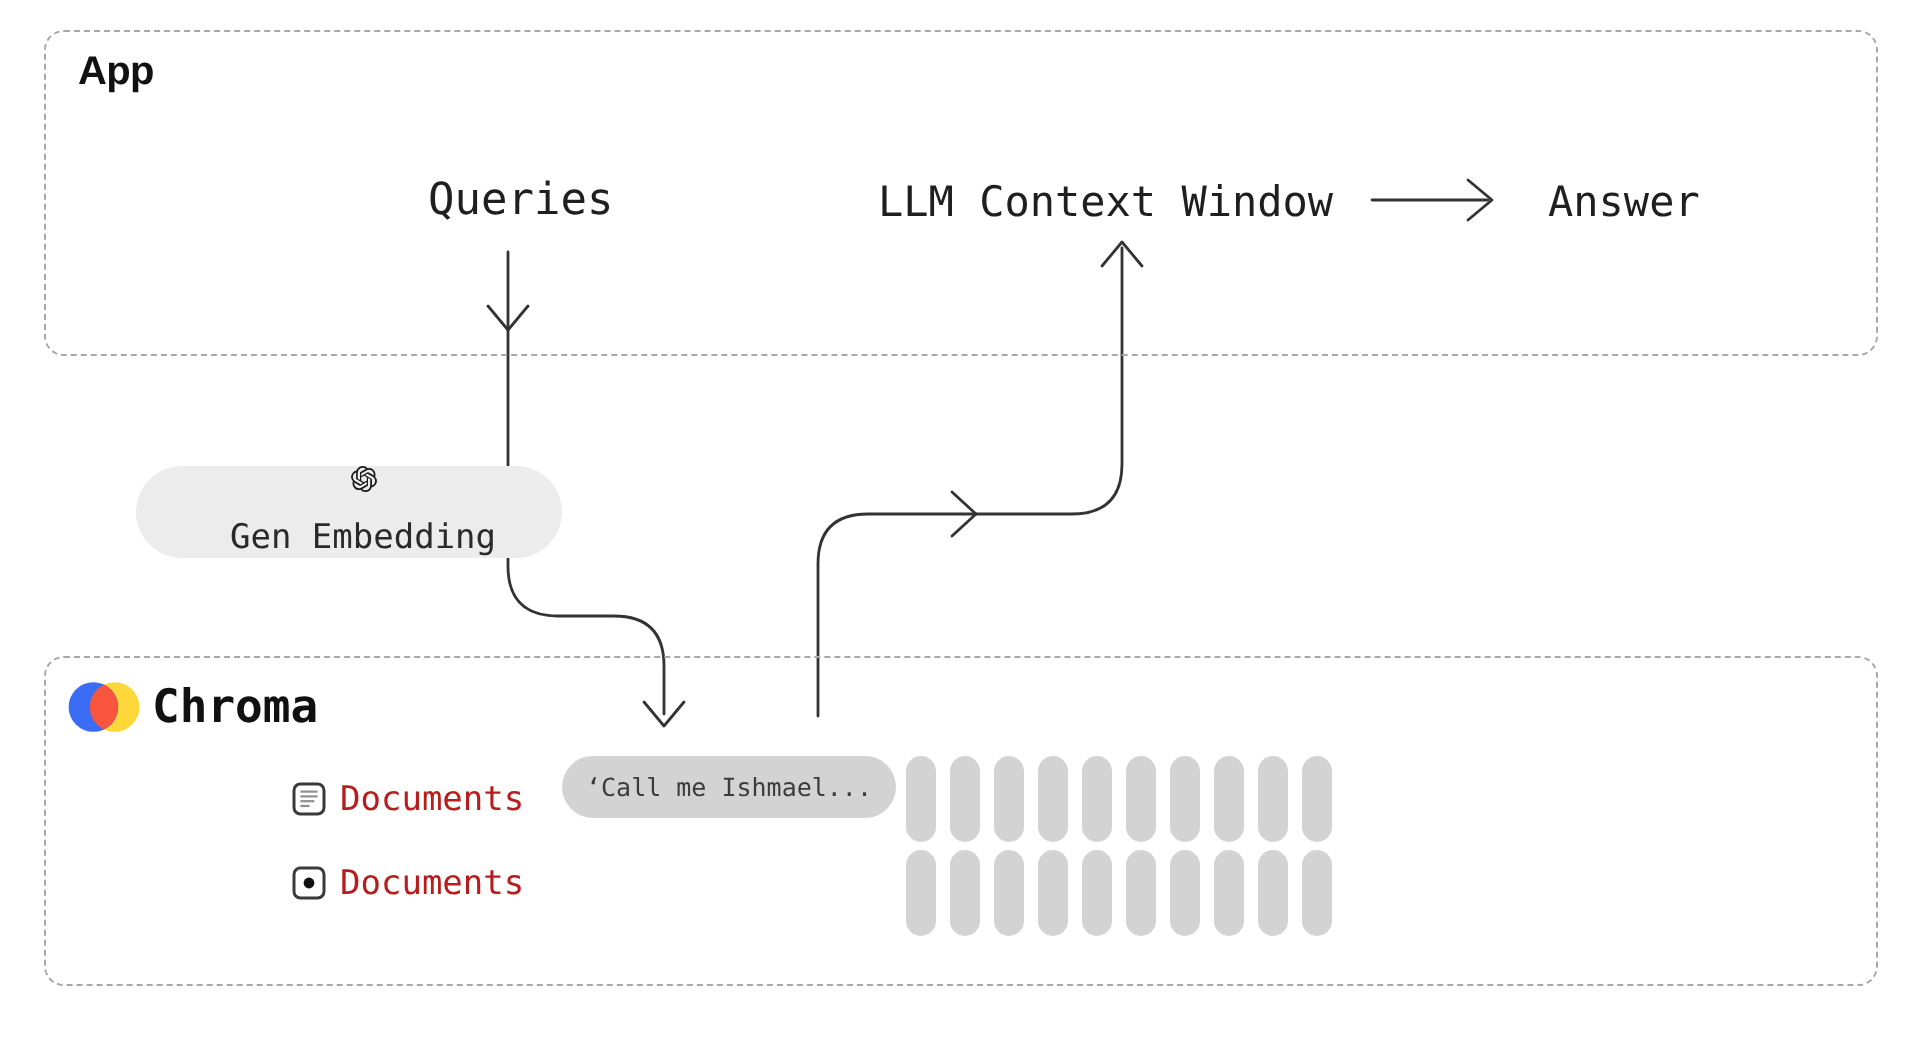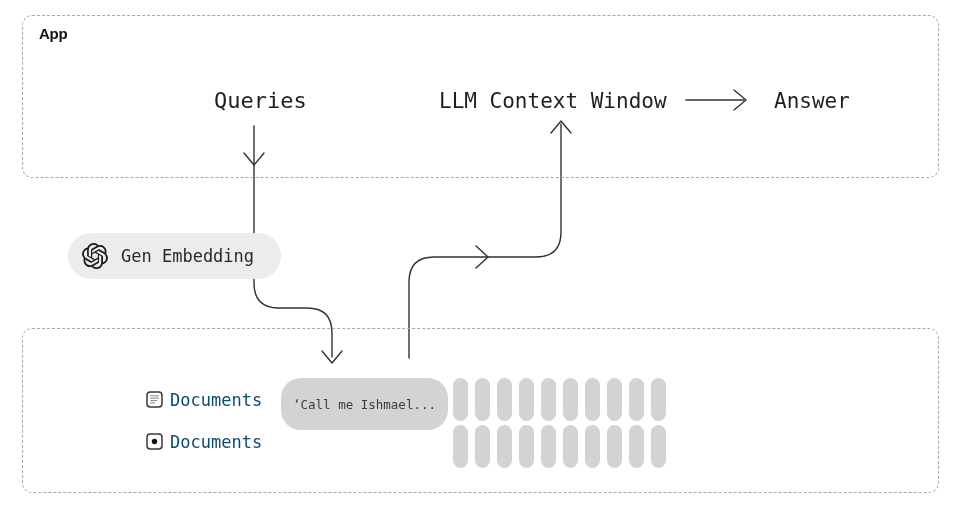--- a/index.html
+++ b/index.html
@@ -8,40 +8,40 @@
     font-family:"DejaVu Sans Mono","Liberation Mono",monospace; color:var(--text,#1c1c1c);
   }
   .arrows { position:absolute; left:0; top:0; width:964px; height:523px; pointer-events:none; }
   .arrows path { fill:none; stroke:var(--arrow,#333); stroke-width:1.4; stroke-linecap:round; stroke-linejoin:round; }
 
   .box { position:absolute; border:1.5px dashed var(--border,#a8a8a8); border-radius:10px; box-sizing:border-box; }
   .app-box { left:22px; top:15px; width:917px; height:163px; }
   .chroma-box { left:22px; top:328px; width:917px; height:165px; }
 
   .app-title { position:absolute; left:16px; top:9px; font-family:"Liberation Sans",sans-serif;
-    font-weight:bold; font-size:15px; letter-spacing:-0.3px; color:#111; }
+    font-weight:bold; font-size:20px; letter-spacing:-0.3px; color:#111; }
   .node-label { position:absolute; font-size:21px; white-space:nowrap; color:#1f1f1f; }
   .lbl-queries { left:191px; top:72px; font-size:22px; }
   .lbl-llm     { left:416px; top:73px; }
   .lbl-answer  { left:739px; top:73px;margin-left:12px; }
 
   .gen-pill { position:absolute; left:68px; top:233px; width:213px; height:46px;
     background:var(--pill-light,#ececec); border-radius:23px; display:flex; align-items:center;
-    gap:13px; padding-left:14px; box-sizing:border-box; }
+    gap:13px; padding-left:14px; box-sizing:border-box;flex-direction:column; }
   .gen-pill span { font-size:17px; color:#2a2a2a; }
 
   .chroma-header { position:absolute; left:11px; top:9px; display:flex; align-items:center; gap:6px; }
   .chroma-title { font-weight:bold; font-size:23px; color:#111; }
 
   .row-icon { position:absolute; width:17px; height:17px; }
-  .row-label { position:absolute; font-size:17px; color:#0c4a6e; white-space:nowrap; }
+  .row-label { position:absolute; font-size:17px; color:#b91c1c; white-space:nowrap; }
   .ic-doc { left:123px; top:62px; }  .lb-doc { left:147px; top:61px; }
   .ic-emb { left:123px; top:104px; } .lb-emb { left:147px; top:103px; }
 
-  .sample-pill { position:absolute; left:258px; width:167px; height:52px; background:var(--pill-gray,#d3d3d3);
+  .sample-pill { position:absolute; left:258px; width:167px; height:31px; background:var(--pill-gray,#d3d3d3);
     border-radius:20px; display:flex; align-items:center; justify-content:center; }
   .sample-pill span { font-size:12.5px; color:#3c3c3c; white-space:nowrap; }
   .pill-doc { top:49px; }
   .pill-emb { top:96px; }
 
   .vector-grid { position:absolute; left:430px; top:49px; display:flex; gap:7px; }
   .vcol { display:flex; flex-direction:column; gap:4px; }
   .vpill { width:15px; height:43px; background:var(--pill-gray,#d3d3d3); border-radius:7.5px; }
 </style>
 </head>
@@ -71,20 +71,33 @@
   </div>
 
   <div class="gen-pill">
     <svg width="26" height="26" viewBox="0 0 24 24">
       <path fill="#191919" d="M22.2819 9.8211a5.9847 5.9847 0 0 0-.5157-4.9108 6.0462 6.0462 0 0 0-6.5098-2.9A6.0651 6.0651 0 0 0 4.9807 4.1818a5.9847 5.9847 0 0 0-3.9977 2.9 6.0462 6.0462 0 0 0 .7427 7.0966 5.98 5.98 0 0 0 .511 4.9107 6.051 6.051 0 0 0 6.5146 2.9001A5.9847 5.9847 0 0 0 13.2599 24a6.0557 6.0557 0 0 0 5.7718-4.2058 5.9894 5.9894 0 0 0 3.9977-2.9001 6.0557 6.0557 0 0 0-.7475-7.073zm-9.022 12.6081a4.4755 4.4755 0 0 1-2.8764-1.0408l.1419-.0804 4.7783-2.7582a.7948.7948 0 0 0 .3927-.6813v-6.7226l2.02 1.1686a.071.071 0 0 1 .038.0615v5.5826a4.504 4.504 0 0 1-4.4945 4.4706zm-9.6607-4.1254a4.4708 4.4708 0 0 1-.5346-3.0137l.142.0852 4.783 2.7582a.7712.7712 0 0 0 .7806 0l5.8428-3.3685v2.3324a.0804.0804 0 0 1-.0332.0615L9.74 19.9502a4.4992 4.4992 0 0 1-6.1408-1.6464zM2.3408 7.8956a4.485 4.485 0 0 1 2.3655-1.9728V11.6a.7664.7664 0 0 0 .3879.6765l5.8144 3.3543-2.0201 1.1685a.0757.0757 0 0 1-.071 0l-4.8303-2.7865A4.504 4.504 0 0 1 2.3408 7.8956zm16.5963 3.8558L13.1038 8.364 15.1192 7.2a.0757.0757 0 0 1 .071 0l4.8303 2.7913a4.4944 4.4944 0 0 1-.6765 8.1042v-5.6772a.79.79 0 0 0-.407-.667zm2.0107-3.0231l-.142-.0852-4.7735-2.7818a.7759.7759 0 0 0-.7854 0L9.409 9.2297V6.8974a.0662.0662 0 0 1 .0284-.0615l4.8303-2.7866a4.4992 4.4992 0 0 1 6.6802 4.66zM8.3065 12.863l-2.02-1.1638a.0804.0804 0 0 1-.038-.0567V6.0742a4.4992 4.4992 0 0 1 7.3757-3.4537l-.142.0805L8.704 5.459a.7948.7948 0 0 0-.3927.6813zm1.0976-2.3654l2.602-1.4998 2.6069 1.4998v2.9994l-2.5974 1.4997-2.6067-1.4997z"></path>
     </svg>
     <span>Gen Embedding</span>
   </div>
 
   <div class="box chroma-box">
+    <div class="chroma-header">
+      <svg width="36" height="31" viewBox="0 0 36 31">
+        <defs>
+            <clipPath id="chromaLens">
+              <circle cx="23.3" cy="15.5" r="12.4"></circle>
+            </clipPath>
+          </defs>
+        <circle cx="23.3" cy="15.5" r="12.4" fill="var(--chroma-yellow,#ffd73b)"></circle>
+        <circle cx="12.7" cy="15.5" r="12.4" fill="var(--chroma-blue,#3b6cf4)"></circle>
+        <circle cx="12.7" cy="15.5" r="12.4" fill="var(--chroma-red,#f8553c)" clip-path="url(#chromaLens)"></circle>
+      </svg>
+      <span class="chroma-title">Chroma</span>
+    </div>
 
     <svg class="row-icon ic-doc" viewBox="0 0 17 17">
       <rect x="1" y="1" width="15" height="15" rx="3.2" fill="none" stroke="#3a3a3a" stroke-width="1.5"></rect>
       <line x1="4.2" y1="4.8" x2="12.8" y2="4.8" stroke="#8f8f8f" stroke-width="1.1"></line>
       <line x1="4.2" y1="7.2" x2="12.8" y2="7.2" stroke="#8f8f8f" stroke-width="1.1"></line>
       <line x1="4.2" y1="9.6" x2="11.2" y2="9.6" stroke="#8f8f8f" stroke-width="1.1"></line>
       <line x1="4.2" y1="12" x2="8.8" y2="12" stroke="#8f8f8f" stroke-width="1.1"></line>
     </svg>
     <span class="row-label lb-doc">Documents</span>
 

